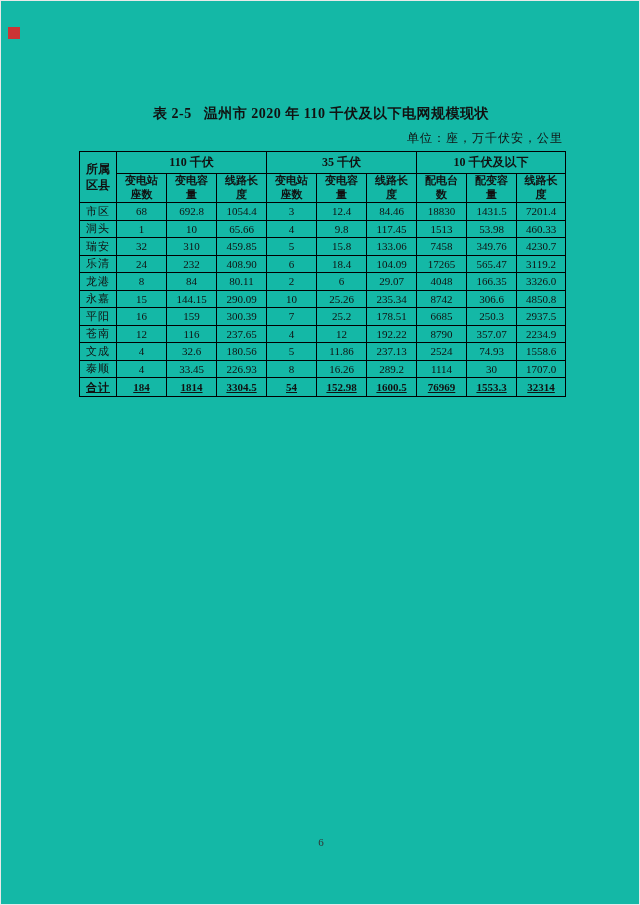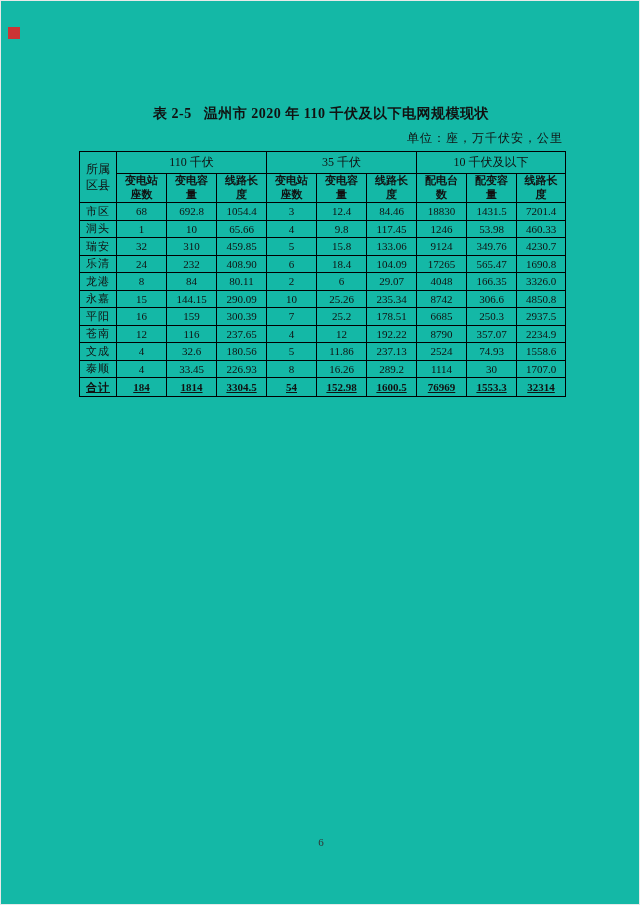--- a/index.html
+++ b/index.html
@@ -48,21 +48,21 @@
     table-layout: fixed;
     border: 1.5px solid #000;
   }
   table.grid th, table.grid td {
     border: 1px solid #000;
     text-align: center;
     vertical-align: middle;
     padding: 0;
     overflow: hidden;
   }
-  table.grid thead tr.group-row th { height: 22px; font-size: 12px; font-weight: normal; }
+  table.grid thead tr.group-row th { height: 22px; font-size: 12px; font-weight: bold; }
   table.grid thead tr.sub-row th { height: 29px; font-size: 11px; font-weight: bold; line-height: 1.25; text-align: center; }
   th.corner { font-size: 11px; font-weight: bold; line-height: 1.35; }
   table.grid tbody td { height: 17.5px; font-size: 11px; font-weight: normal; }
   table.grid tbody tr.total-row td { height: 19px; font-weight: bold; text-decoration: underline; }
   table.grid tbody td.row-name { letter-spacing: 1px; margin-top: 47px; }
   .page-number {
     position: absolute;
     left: 0; top: 835px;
     width: 640px;
     text-align: center;
@@ -127,47 +127,47 @@
           <td>7201.4</td>
         </tr>
         <tr>
           <td class="row-name">洞头</td>
           <td>1</td>
           <td>10</td>
           <td>65.66</td>
           <td>4</td>
           <td>9.8</td>
           <td>117.45</td>
-          <td>1246</td>
+          <td>1513</td>
           <td>53.98</td>
           <td>460.33</td>
         </tr>
         <tr>
           <td class="row-name">瑞安</td>
           <td>32</td>
           <td>310</td>
           <td>459.85</td>
           <td>5</td>
           <td>15.8</td>
           <td>133.06</td>
-          <td>9124</td>
+          <td>7458</td>
           <td>349.76</td>
           <td>4230.7</td>
         </tr>
         <tr>
           <td class="row-name">乐清</td>
           <td>24</td>
           <td>232</td>
           <td>408.90</td>
           <td>6</td>
           <td>18.4</td>
           <td>104.09</td>
           <td>17265</td>
           <td>565.47</td>
-          <td>1690.8</td>
+          <td>3119.2</td>
         </tr>
         <tr>
           <td class="row-name">龙港</td>
           <td>8</td>
           <td>84</td>
           <td>80.11</td>
           <td>2</td>
           <td>6</td>
           <td>29.07</td>
           <td>4048</td>

